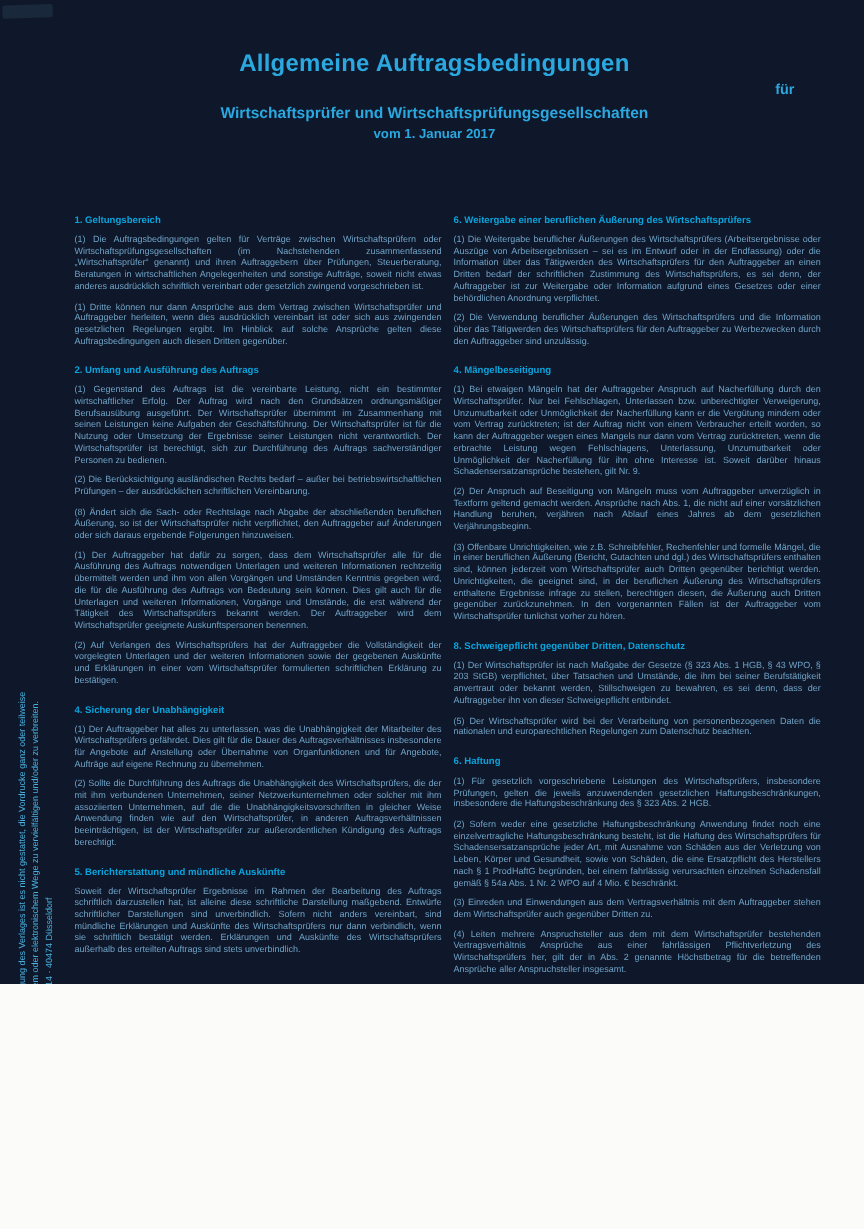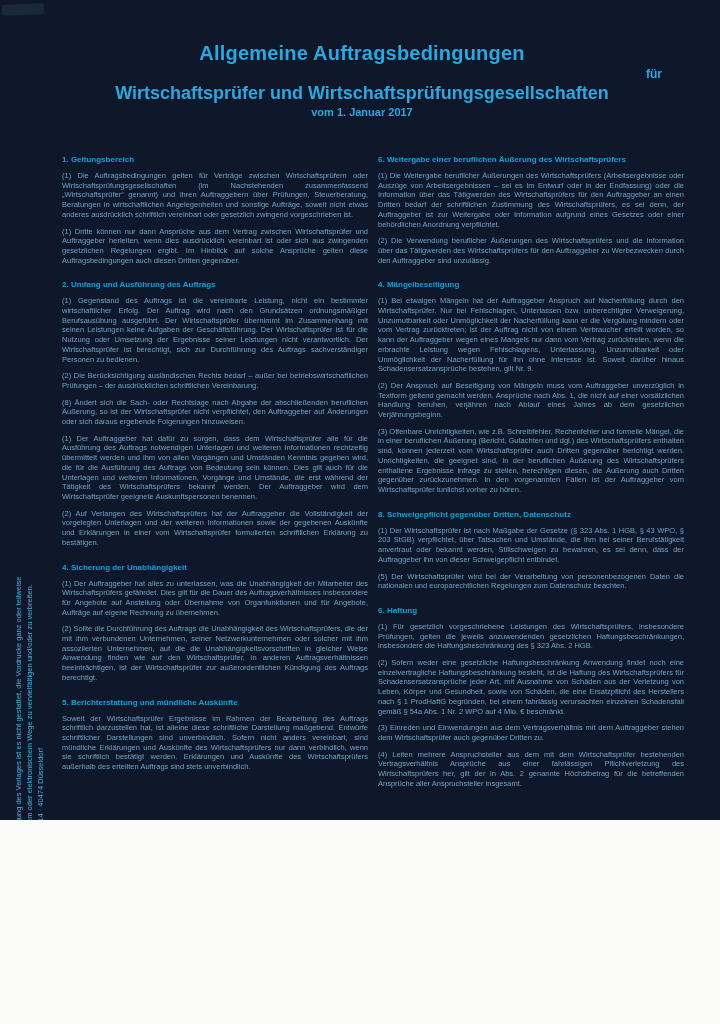--- a/index.html
+++ b/index.html
@@ -27,30 +27,30 @@
   }
   
   .header {
     position: absolute;
     left: 62px; top: 40px; width: 600px;
     text-align: center;
     color: var(--title-color, #2aa8df);
   }
   .header .title    { font-size: 20px; font-weight: bold; line-height: 26px; letter-spacing: 0.2px; }
   .header .sub-fuer { font-size: 12px; font-weight: bold; line-height: 17px; text-align: right; }
-  .header .sub-wp   { font-size: 18px; font-weight: bold; line-height: 21px; }
+  .header .sub-wp   { font-size: 13px; font-weight: bold; line-height: 21px; }
   .header .sub-date { font-size: 11px; font-weight: bold; line-height: 16px; }
   
   .columns {
     position: absolute;
     left: 62px; top: 150px; width: 622px;
     display: flex;
     gap: 10px;
   }
-  .col { width: 306px; }
+  .col { width: 306px; margin-top: 24px; }
   .section h3 {
     font-size: 8px;
     font-weight: bold;
     color: var(--heading-color, #0aa3dc);
     margin: 15px 0 6px 0;
     line-height: 10px;
   }
   .section:first-child h3 { margin-top: 5px; }
   .section p {
     font-size: 7.5px;

